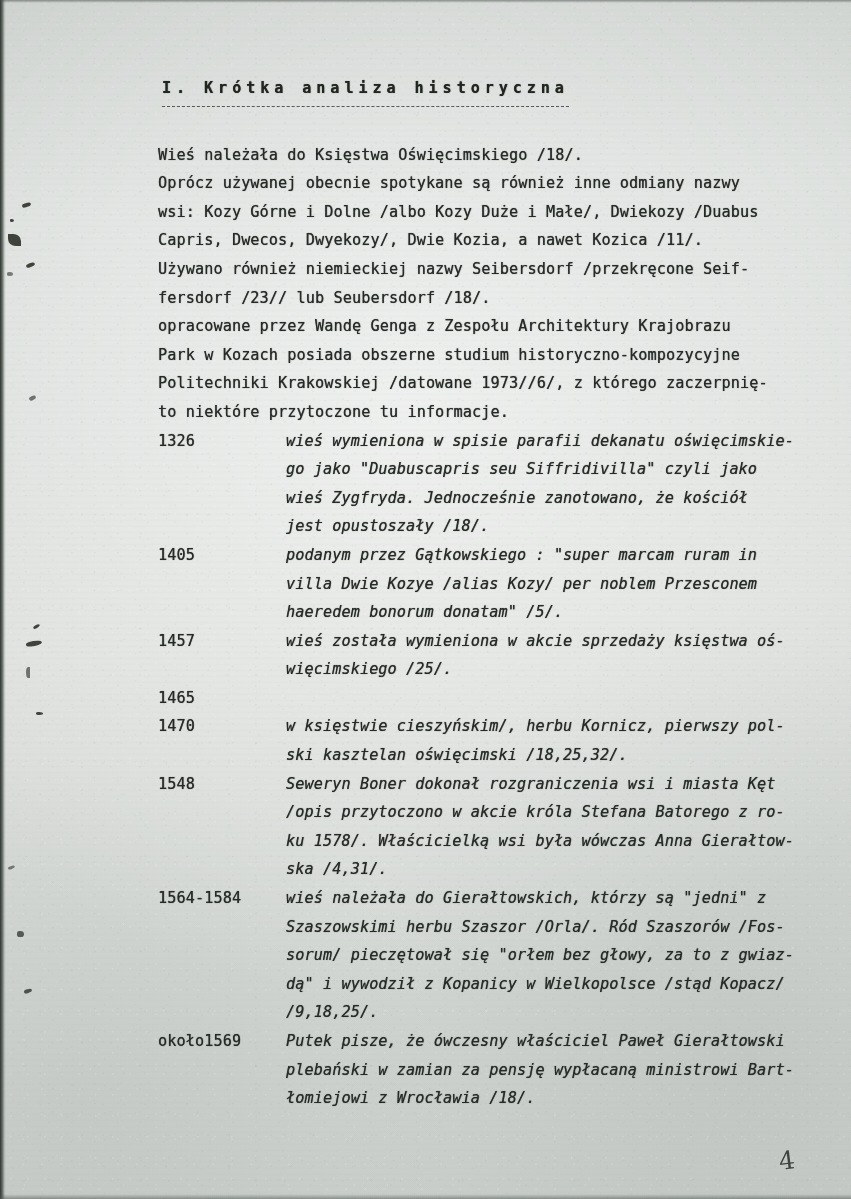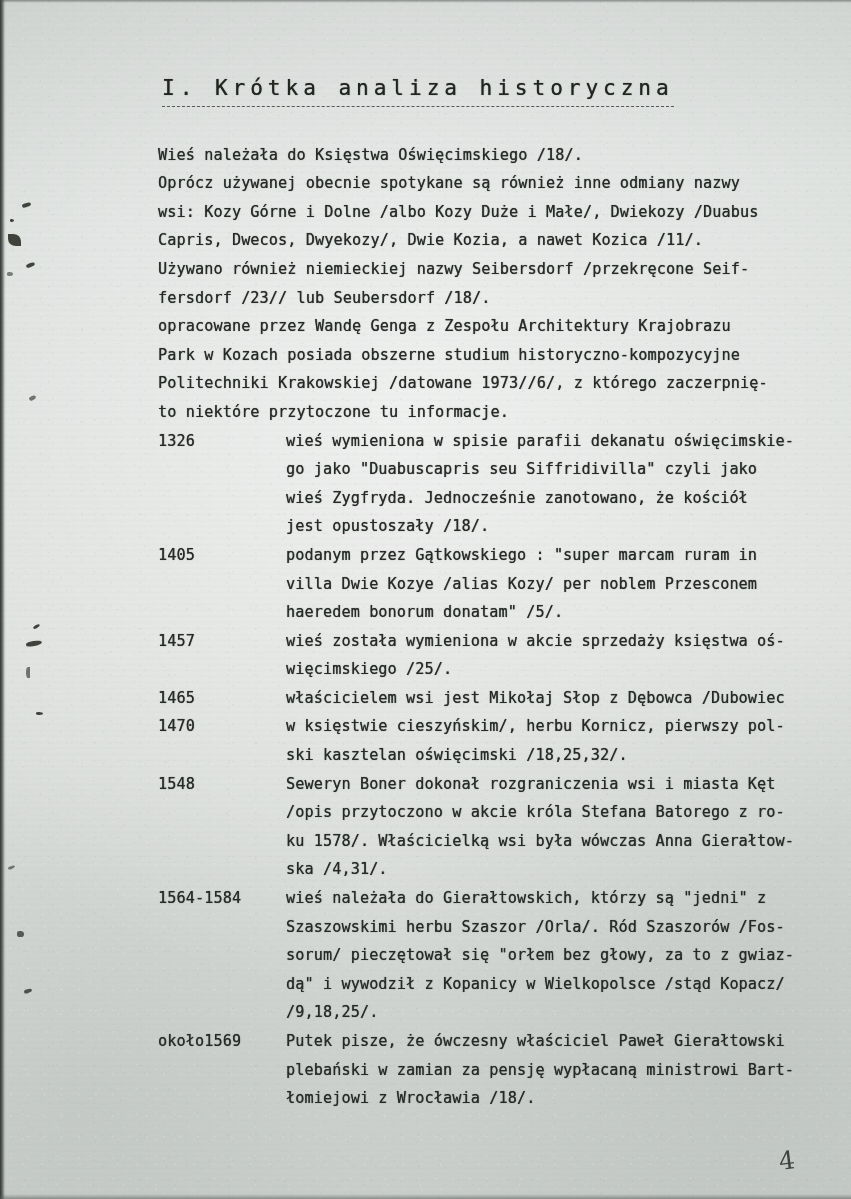--- a/index.html
+++ b/index.html
@@ -89,23 +89,23 @@
     font-size: 15.1px;
     line-height: 28.6px;
     letter-spacing: 0.15px;
     text-shadow:
       0 0 0.8px rgba(38,42,39,0.60),
       0.4px 0.3px 0.7px rgba(60,64,60,0.45);
     -webkit-font-smoothing: none;
   }
 
   .heading {
-    font-weight: normal;
+    font-weight: bold;
     letter-spacing: 5.0px;
-    font-size: 21px;
+    font-size: 15px;
     margin: 0 0 34px 4px;
     border-bottom: 1.6px dashed rgba(40,44,41,0.75);
     display: inline-block;
     padding-bottom: 3px;
     white-space: nowrap;
     color: #21251f;
   }
 
   .para {
     margin: 0;
@@ -120,20 +120,21 @@
     align-items: flex-start;
   }
   .entry-date {
     flex: 0 0 128px;
     width: 128px;
     white-space: pre;
   }
   .entry-body {
     flex: 1 1 auto;
     min-width: 0;
+    font-style: italic;
   }
   .entry-body .ln { display: block; white-space: pre-wrap; }
 
   
   #folio {
     position: absolute;
     right: 56px;
     bottom: 24px;
     font-family: "DejaVu Serif", "Liberation Serif", serif;
     font-size: 25px;
@@ -205,23 +206,20 @@
         </div>
         <div class="entry">
           <div class="entry-date">1457</div>
           <div class="entry-body">
             <span class="ln">wieś została wymieniona w akcie sprzedaży księstwa oś-</span>
             <span class="ln">więcimskiego /25/.</span>
           </div>
         </div>
         <div class="entry">
           <div class="entry-date">1465</div>
-          <div class="entry-body">
-            <span class="ln">właścicielem wsi jest Mikołaj Słop z Dębowca /Dubowiec</span>
-          </div>
         </div>
         <div class="entry">
           <div class="entry-date">1470</div>
           <div class="entry-body">
             <span class="ln">w księstwie cieszyńskim/, herbu Kornicz, pierwszy pol-</span>
             <span class="ln">ski kasztelan oświęcimski /18,25,32/.</span>
           </div>
         </div>
         <div class="entry">
           <div class="entry-date">1548</div>

